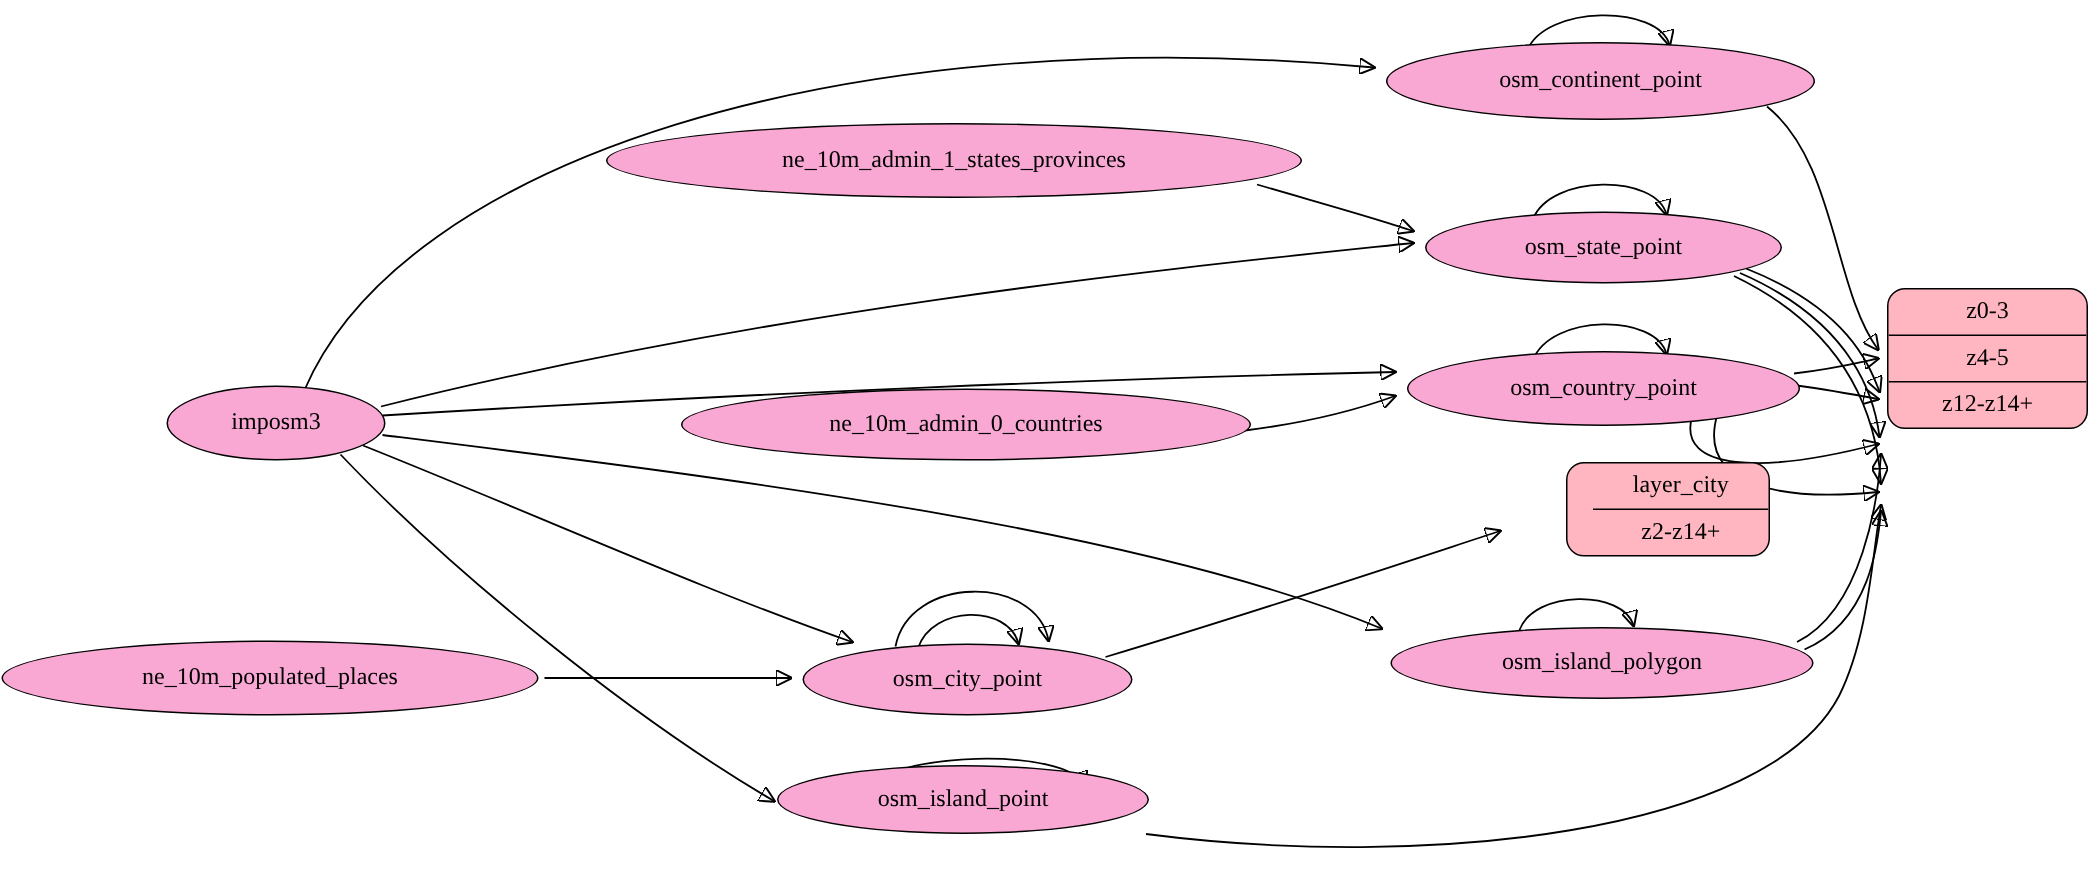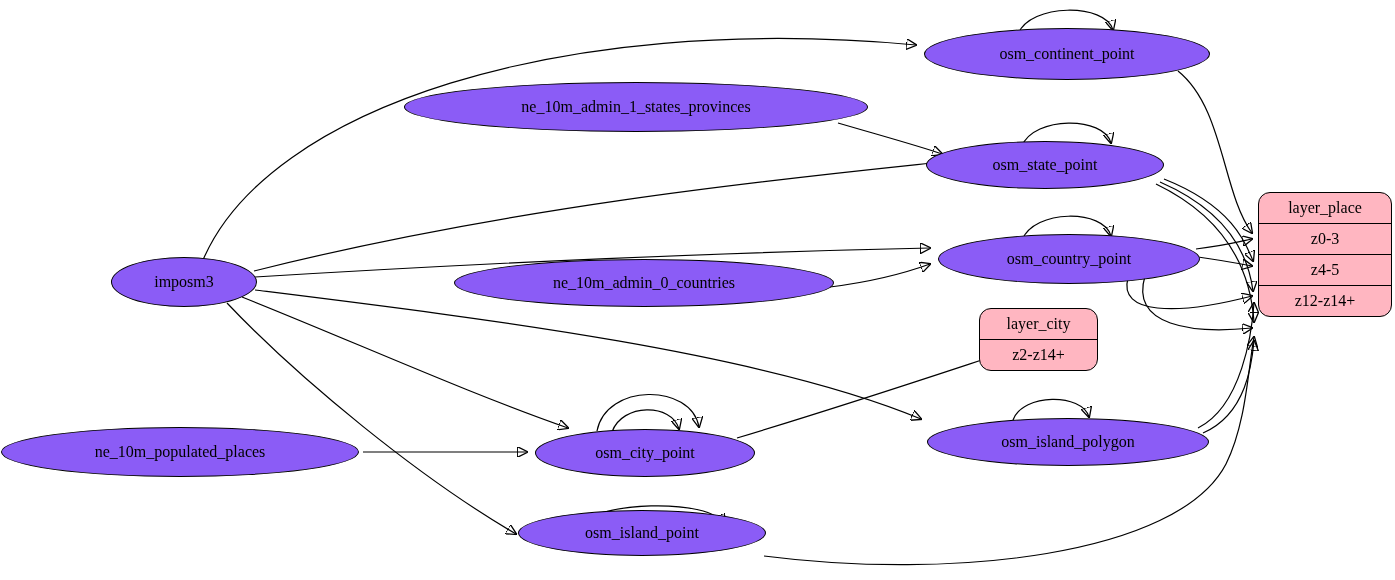--- a/index.html
+++ b/index.html
@@ -8,21 +8,21 @@
     position:relative; width:1395px; height:580px; background:#ffffff;
     overflow:hidden;
   }
   svg.edges { position:absolute; left:0; top:0; z-index:1; }
   svg.edges path { fill:none; stroke:#000000; stroke-width:1.2; }
   .node {
     position:absolute; z-index:2; display:flex; align-items:center; justify-content:center;
     font-size:16px; color:#000; white-space:nowrap;
   }
   .ellipse {
-    background:#8b5cf6; border:1.4px solid #000000; border-radius:50%;
+    background:#f9a8d4; border:1.4px solid #000000; border-radius:50%;
   }
   .record {
     position:absolute; z-index:2; border:1.6px solid #000000; border-radius:12px;
     overflow:hidden; text-align:center; font-size:16px; color:#000;
   }
   .record .rrow { line-height:30px; height:30px; border-top:1.3px solid #000000; }
   .record .rrow:first-child { border-top:none; }
 </style>
 </head>
 <body>
@@ -81,45 +81,44 @@
   </div>
 
   <div class="node ellipse" style="left:1px; top:427px; width:356px; height:48px;justify-content:center;">
     <span>ne_10m_populated_places</span>
   </div>
 
   <div class="node ellipse" style="left:924px; top:28px; width:284px; height:50px;">
     <span>osm_continent_point</span>
   </div>
 
-  <div class="node ellipse" style="left:926px; top:141px; width:236px; height:46px;">
+  <div class="node ellipse" style="left:950px; top:141px; width:236px; height:46px;">
     <span>osm_state_point</span>
   </div>
 
   <div class="node ellipse" style="left:938px; top:234px; width:260px; height:48px;">
     <span>osm_country_point</span>
   </div>
 
   <div class="node ellipse" style="left:535px; top:429px; width:218px; height:46px;">
     <span>osm_city_point</span>
   </div>
 
   <div class="node ellipse" style="left:927px; top:418px; width:280px; height:46px;">
     <span>osm_island_polygon</span>
   </div>
 
   <div class="node ellipse" style="left:518px; top:510px; width:246px; height:44px;">
     <span>osm_island_point</span>
   </div>
 
   <div class="record" style="left:1258px; top:192px; width:132px; background:#ffb6c1;">
-    <div class="rrow">layer_place</div>
     <div class="rrow">z0-3</div>
     <div class="rrow">z4-5</div>
     <div class="rrow">z12-z14+</div>
   </div>
 
-  <div class="record" style="left:979px; top:308px; width:117px; background:#ffb6c1;">
+  <div class="record" style="left:1044px; top:308px; width:117px; background:#ffb6c1;padding-left:17px;">
     <div class="rrow">layer_city</div>
     <div class="rrow">z2-z14+</div>
   </div>
 
 </div>
 
 </body></html>

